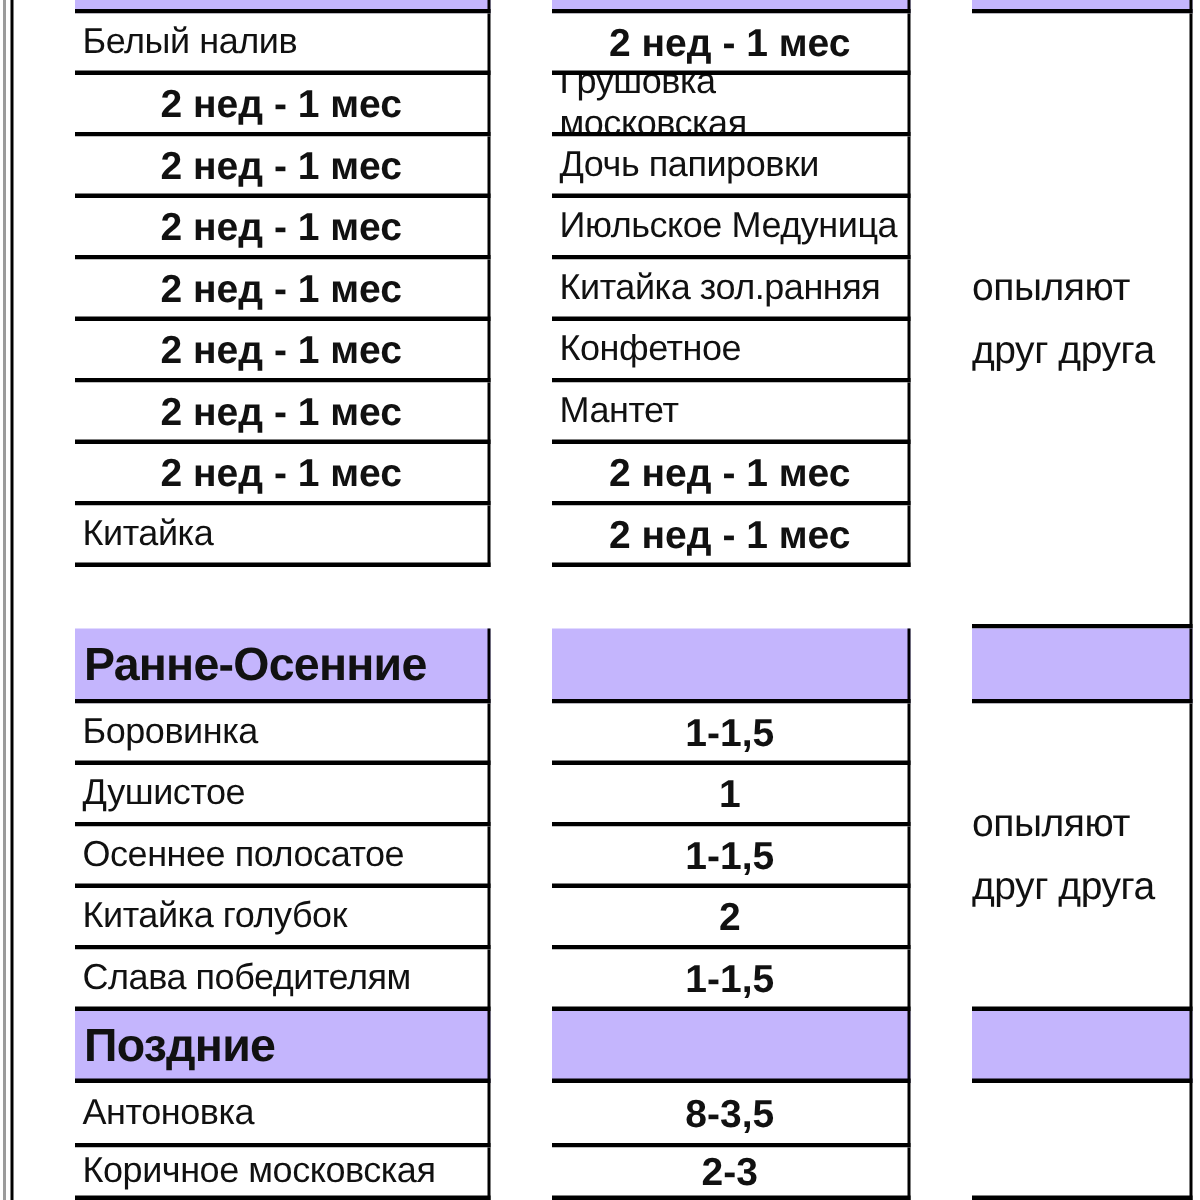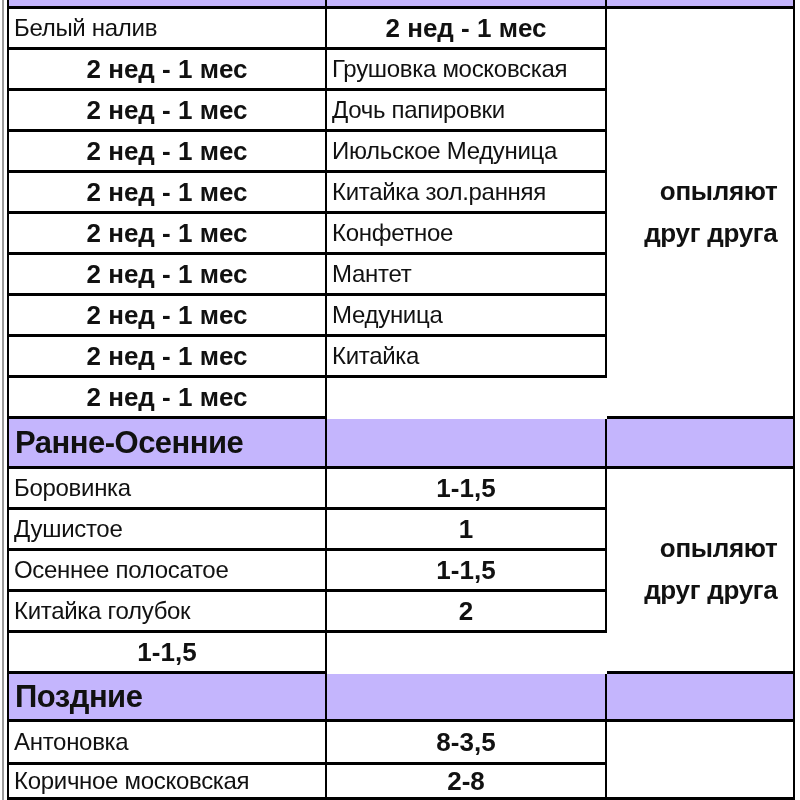--- a/index.html
+++ b/index.html
@@ -14,29 +14,29 @@
   .grid { display:grid; grid-template-columns:318px 280px 188px; }
   .sliver  { grid-template-rows:9px; }
   .summer  { grid-template-rows:repeat(10,41px); }
   .hdr1    { grid-template-rows:50px; }
   .autumn  { grid-template-rows:repeat(5,41px); }
   .hdr2    { grid-template-rows:48px; }
   .late    { grid-template-rows:43px 35px; }
   .c {
     box-sizing:border-box; background:#fff;
     border-right:2px solid #000; border-bottom:3px solid #000;
-    display:flex; align-items:center; overflow:hidden;
+    display:flex; align-items:center; overflow:hidden;margin-left:41px;
   }
   .green { background:#c4b5fd; }
   .name { justify-content:flex-start; padding-left:5px; font-size:24px; letter-spacing:-0.3px; }
   .dur  { justify-content:center; font-weight:bold; font-size:26px; }
   .note-cell { justify-content:center; }
   .note-text {
-    display:block; width:155px; text-align:right;
-    font-weight:bold; font-size:26px; line-height:1.6; letter-spacing:-0.3px;
+    display:block; width:155px; text-align:left;
+    font-weight:normal; font-size:26px; line-height:1.6; letter-spacing:-0.3px;
   }
   .hdr-label { font-weight:bold; font-size:31px; padding-left:6px; letter-spacing:-0.5px; }
 </style>
 </head>
 <body>
 
 <div class="sheet">
   <div class="edge-line"></div>
 
   <div class="tbl">
@@ -59,21 +59,20 @@
       <div class="c name">Дочь папировки</div>
       <div class="c dur">2 нед - 1 мес</div>
       <div class="c name">Июльское Медуница</div>
       <div class="c dur">2 нед - 1 мес</div>
       <div class="c name">Китайка зол.ранняя</div>
       <div class="c dur">2 нед - 1 мес</div>
       <div class="c name">Конфетное</div>
       <div class="c dur">2 нед - 1 мес</div>
       <div class="c name">Мантет</div>
       <div class="c dur">2 нед - 1 мес</div>
-      <div class="c name">Медуница</div>
       <div class="c dur">2 нед - 1 мес</div>
       <div class="c name">Китайка</div>
       <div class="c dur">2 нед - 1 мес</div>
     </div>
 
     <div class="grid hdr1">
       <div class="c green hdr-label">Ранне-Осенние</div>
       <div class="c green"></div>
       <div class="c green"></div>
     </div>
@@ -83,33 +82,34 @@
         <span class="note-text">опыляют друг друга</span>
       </div>
       <div class="c name">Боровинка</div>
       <div class="c dur">1-1,5</div>
       <div class="c name">Душистое</div>
       <div class="c dur">1</div>
       <div class="c name">Осеннее полосатое</div>
       <div class="c dur">1-1,5</div>
       <div class="c name">Китайка голубок</div>
       <div class="c dur">2</div>
+      <div class="c name">Слава победителям</div>
       <div class="c dur">1-1,5</div>
     </div>
 
     <div class="grid hdr2">
       <div class="c green hdr-label">Поздние</div>
       <div class="c green"></div>
       <div class="c green"></div>
     </div>
 
     <div class="grid late">
       <div class="c note-cell" style="grid-column:3; grid-row:1 / span 2">
         <span class="note-text"></span>
       </div>
       <div class="c name">Антоновка</div>
       <div class="c dur">8-3,5</div>
       <div class="c name">Коричное московская</div>
-      <div class="c dur">2-8</div>
+      <div class="c dur">2-3</div>
     </div>
 
   </div>
 </div>
 
 </body></html>

